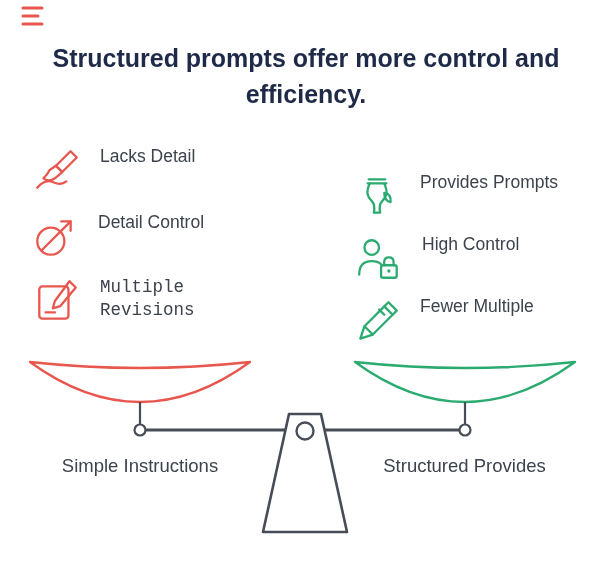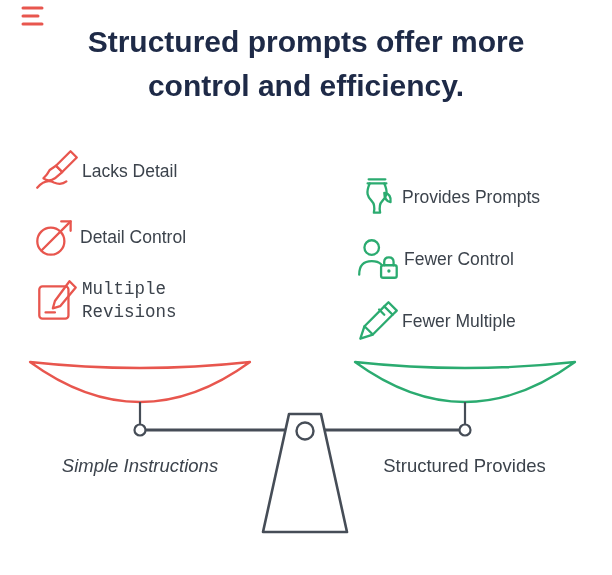--- a/index.html
+++ b/index.html
@@ -5,43 +5,43 @@
   html,body{margin:0;padding:0;background:#fff;}
   .canvas{
     position:relative;
     width:612px;height:575px;
     background:#ffffff;
     font-family:"Liberation Sans", sans-serif;
     overflow:hidden;
   }
   .logo{position:absolute;left:18px;top:4px;color:var(--red);}
   .title{
-    position:absolute;top:20px;left:52px;right:52px;
+    position:absolute;top:40px;left:52px;right:52px;
     margin:0;text-align:center;
-    font-size:30px;font-weight:bold;line-height:1.45;
+    font-size:25px;font-weight:bold;line-height:1.45;
     color:var(--navy);
   }
   .item{
     position:absolute;
-    display:flex;align-items:center;
+    display:flex;gap:18px;
     font-size:17.5px;color:var(--text);
   }
   .item svg{flex:0 0 auto;}
   .red-icon{color:var(--red);}
   .green-icon{color:var(--green);}
   .narrow{max-width:120px;line-height:1.3;font-family:Liberation Mono, monospace;}
   .scale-svg{position:absolute;left:0;top:350px;}
   .stroke-red{stroke:var(--red);}
   .stroke-green{stroke:var(--green);}
   .stroke-dark{stroke:var(--dark);}
   .pan-label{
     position:absolute;top:455px;
     text-align:center;font-size:18.5px;color:var(--text);
   }
-  .pan-label.left{left:20px;width:240px;font-style:italic;}
+  .pan-label.left{left:20px;width:240px;}
   .pan-label.right{left:352px;width:225px;}
 </style>
 </head>
 <body>
 
 <div class="canvas">
 
   <svg class="logo" width="30" height="26" viewBox="0 0 30 26" fill="none" stroke="currentColor" stroke-width="3" stroke-linecap="round">
     <path d="M5,4 H24"></path>
     <path d="M5,12 H20"></path>
@@ -88,21 +88,21 @@
   </div>
 
   <div class="item" style="left:354px;top:234px;">
     <svg class="green-icon" width="50" height="50" viewBox="0 0 48 48" fill="none" stroke="currentColor" stroke-width="2.2" stroke-linecap="round" stroke-linejoin="round">
       <circle cx="17" cy="13" r="7"></circle>
       <path d="M5,39 Q5,26 17,26 Q23,26 26,29"></path>
       <rect x="26" y="30" width="15" height="12" rx="2"></rect>
       <path d="M29,30 V27 Q29,22.5 33.5,22.5 Q38,22.5 38,27 V30"></path>
       <circle cx="33.5" cy="35.5" r="1.6" fill="currentColor" stroke="none"></circle>
     </svg>
-    <span>Fewer Control</span>
+    <span>High Control</span>
   </div>
 
   <div class="item" style="left:352px;top:296px;">
     <svg class="green-icon" width="50" height="50" viewBox="0 0 48 48" fill="none" stroke="currentColor" stroke-width="2.2" stroke-linecap="round" stroke-linejoin="round">
       <path d="M8,41 L12,29 L31,10 L39,18 L20,37 Z"></path>
       <path d="M31,10 L35,6 L43,14 L39,18"></path>
       <path d="M12,29 L20,37"></path>
       <path d="M26,13 L31,18"></path>
     </svg>
     <span>Fewer Multiple</span>

